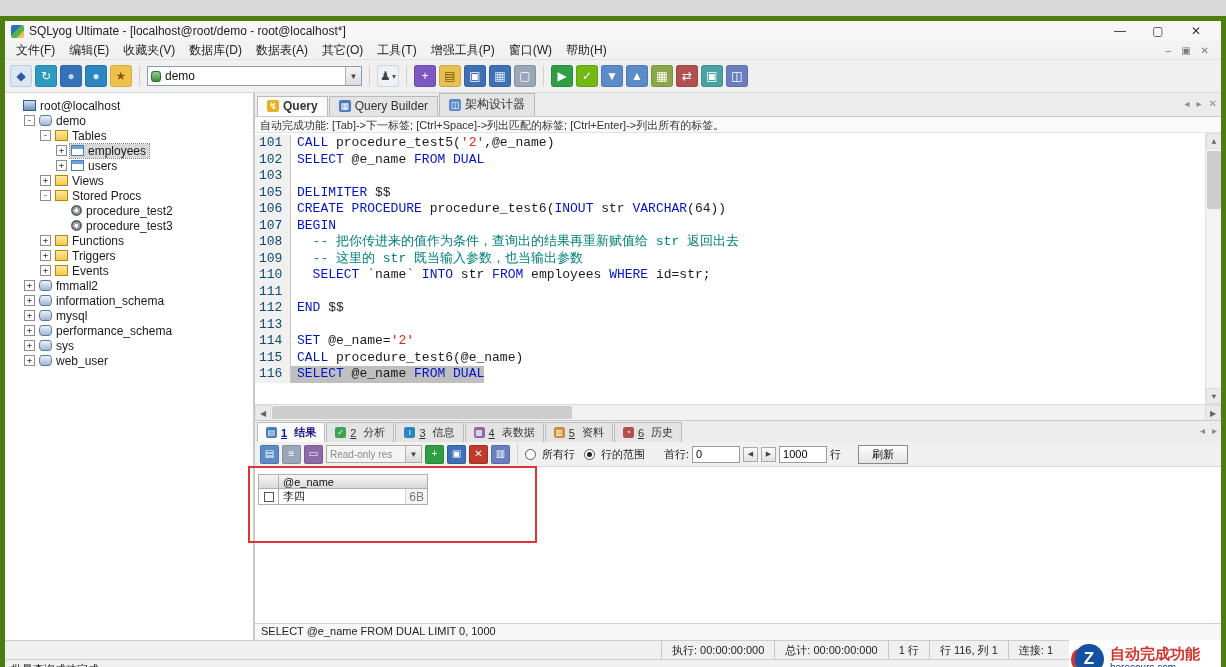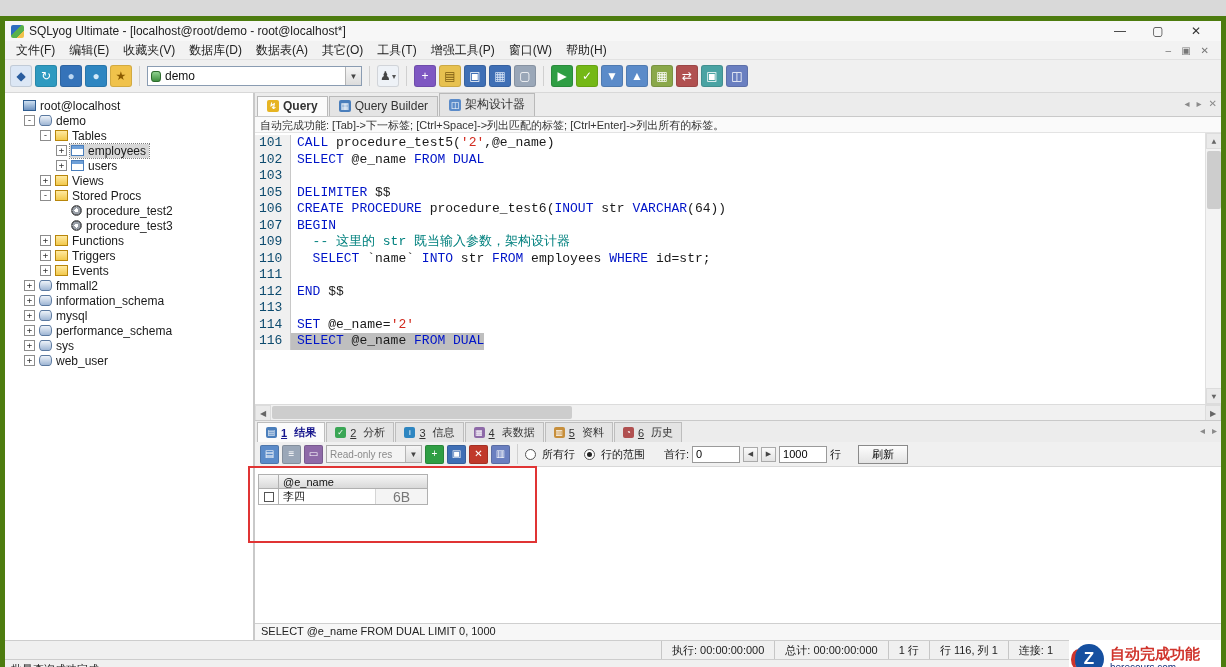--- a/index.html
+++ b/index.html
@@ -88,21 +88,21 @@
 .btn{height:19px;padding:0 13px;border:1px solid #8a8a8a;background:linear-gradient(#fdfdfd,#e3e3e3);font-size:11px;font-family:inherit;margin-left:14px;}
 .gridarea{flex:1;background:#fff;padding:7px 0 0 3px;position:relative;min-height:0;}
 .grow{display:flex;}
 .gc{border:1px solid #b0b0b0;font-size:11px;display:flex;align-items:center;overflow:hidden;}
 .cbxh{width:20px;height:15px;background:linear-gradient(#f6f6f6,#d9d9d9);border-right:none;}
 .colh{width:150px;height:15px;background:linear-gradient(#f6f6f6,#d9d9d9);padding:0 4px;color:#111;}
 .cbxc{width:20px;height:16px;background:#fff;border-top:none;border-right:none;justify-content:center;}
 .datac{width:150px;height:16px;background:#fff;border-top:none;padding-left:4px;}
 .cbx{width:10px;height:10px;border:1px solid #555;background:#fff;display:inline-block;}
 .cval2{flex:1;white-space:nowrap;overflow:hidden;}
-.csize{font-size:14px;color:#777;border-left:1px solid #d5d5d5;background:#f4f4f4;padding:0 17px;height:100%;display:flex;align-items:center;}
+.csize{font-size:12px;color:#777;border-left:1px solid #d5d5d5;background:#f4f4f4;padding:0 3px;height:100%;display:flex;align-items:center;}
 .redbox{position:absolute;left:243px;top:445px;width:289px;height:77px;border:2px solid #e03434;z-index:40;pointer-events:none;}
 .qstatus{height:17px;border-top:1px solid #cfcfcf;background:#f7f7f7;font-size:11px;padding:1px 6px;color:#222;flex:none;white-space:nowrap;overflow:hidden;}
 
 
 .estatus{position:absolute;left:0;right:0;bottom:19px;height:19px;background:#f0f0f0;border-top:1px solid #cdcdcd;display:flex;align-items:center;font-size:11px;color:#222;padding-right:158px;}
 .esp{border-left:1px solid #c6c6c6;padding:0 10px;height:100%;display:flex;align-items:center;white-space:nowrap;}
 .esp.fill{flex:1;border-left:none;}
 .statusbar{position:absolute;left:0;right:0;bottom:0;height:19px;background:#f0f0f0;border-top:1px solid #cdcdcd;display:flex;align-items:center;padding:0 6px;font-size:11px;color:#222;}
 .watermark{position:absolute;right:0;bottom:0;width:152px;height:38px;background:#fff;z-index:60;display:flex;align-items:center;gap:6px;padding:2px 5px;}
 .wlogo{width:30px;height:30px;border-radius:50%;background:#1650a0;color:#fff;font-weight:bold;font-size:17px;display:flex;align-items:center;justify-content:center;position:relative;flex:none;}
@@ -382,26 +382,28 @@
       <div class="hint">自动完成功能: [Tab]-&gt;下一标签; [Ctrl+Space]-&gt;列出匹配的标签; [Ctrl+Enter]-&gt;列出所有的标签。</div>
 
       <div class="editor">
         <div id="editor-lines">
             <div class="eline"><span class="lnum">101</span><span class="ecode"><span class="tk-k">CALL</span><span class="tk-p"> procedure_test5(</span><span class="tk-s">'2'</span><span class="tk-p">,@e_name)</span></span></div>
             <div class="eline"><span class="lnum">102</span><span class="ecode"><span class="tk-k">SELECT</span><span class="tk-p"> @e_name </span><span class="tk-k">FROM</span><span class="tk-p"> </span><span class="tk-k">DUAL</span></span></div>
             <div class="eline"><span class="lnum">103</span><span class="ecode"></span></div>
             <div class="eline"><span class="lnum">105</span><span class="ecode"><span class="tk-k">DELIMITER</span><span class="tk-p"> $$</span></span></div>
             <div class="eline"><span class="lnum">106</span><span class="ecode"><span class="tk-k">CREATE PROCEDURE</span><span class="tk-p"> procedure_test6(</span><span class="tk-k">INOUT</span><span class="tk-p"> str </span><span class="tk-k">VARCHAR</span><span class="tk-p">(64))</span></span></div>
             <div class="eline"><span class="lnum">107</span><span class="ecode"><span class="tk-k">BEGIN</span></span></div>
-            <div class="eline"><span class="lnum">109</span><span class="ecode"><span class="tk-p">  </span><span class="tk-c">-- 这里的 str 既当输入参数，架构设计器</span></span></div>
+            <div class="eline"><span class="lnum">108</span><span class="ecode"><span class="tk-p">  </span><span class="tk-c">-- 把你传进来的值作为条件，查询出的结果再重新赋值给 str 返回出去</span></span></div>
+            <div class="eline"><span class="lnum">109</span><span class="ecode"><span class="tk-p">  </span><span class="tk-c">-- 这里的 str 既当输入参数，也当输出参数</span></span></div>
             <div class="eline"><span class="lnum">110</span><span class="ecode"><span class="tk-p">  </span><span class="tk-k">SELECT</span><span class="tk-p"> `name` </span><span class="tk-k">INTO</span><span class="tk-p"> str </span><span class="tk-k">FROM</span><span class="tk-p"> employees </span><span class="tk-k">WHERE</span><span class="tk-p"> id=str;</span></span></div>
             <div class="eline"><span class="lnum">111</span><span class="ecode"></span></div>
             <div class="eline"><span class="lnum">112</span><span class="ecode"><span class="tk-k">END</span><span class="tk-p"> $$</span></span></div>
             <div class="eline"><span class="lnum">113</span><span class="ecode"></span></div>
             <div class="eline"><span class="lnum">114</span><span class="ecode"><span class="tk-k">SET</span><span class="tk-p"> @e_name=</span><span class="tk-s">'2'</span></span></div>
+            <div class="eline"><span class="lnum">115</span><span class="ecode"><span class="tk-k">CALL</span><span class="tk-p"> procedure_test6(@e_name)</span></span></div>
             <div class="eline"><span class="lnum">116</span><span class="ecode esel"><span class="tk-k">SELECT</span><span class="tk-p"> @e_name </span><span class="tk-k">FROM</span><span class="tk-p"> </span><span class="tk-k">DUAL</span></span></div>
           </div>
         <div class="vscroll">
           <div class="sbtn">▲</div>
           <div class="vthumb"></div>
           <div class="sbtn vbot">▼</div>
         </div>
       </div>
 
       <div class="hscroll">

